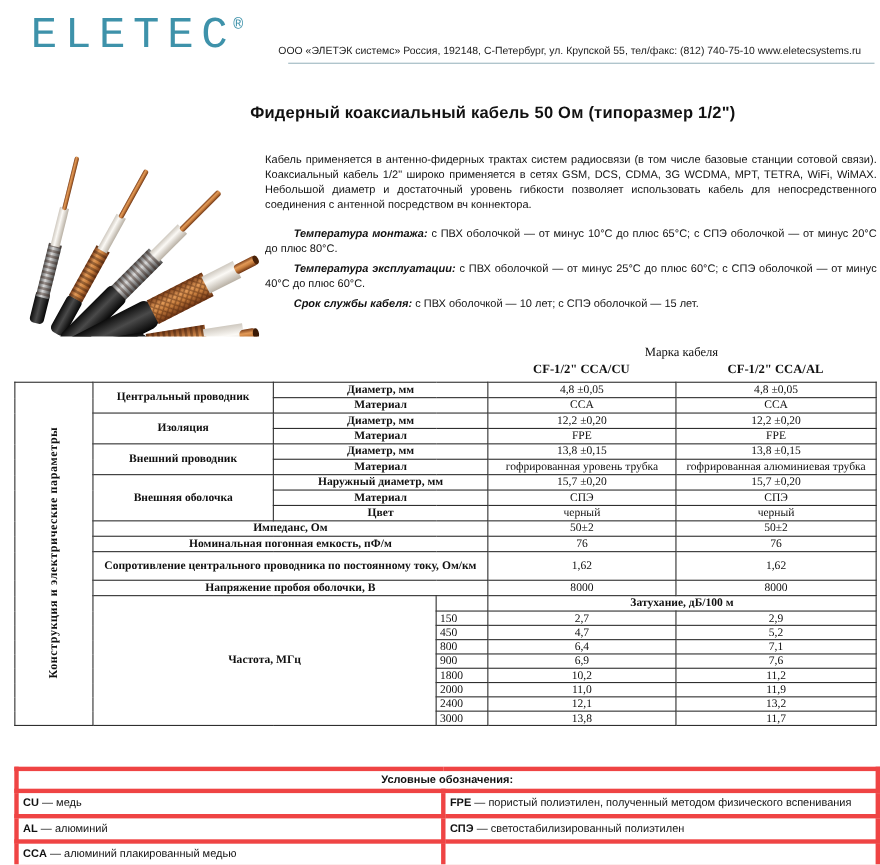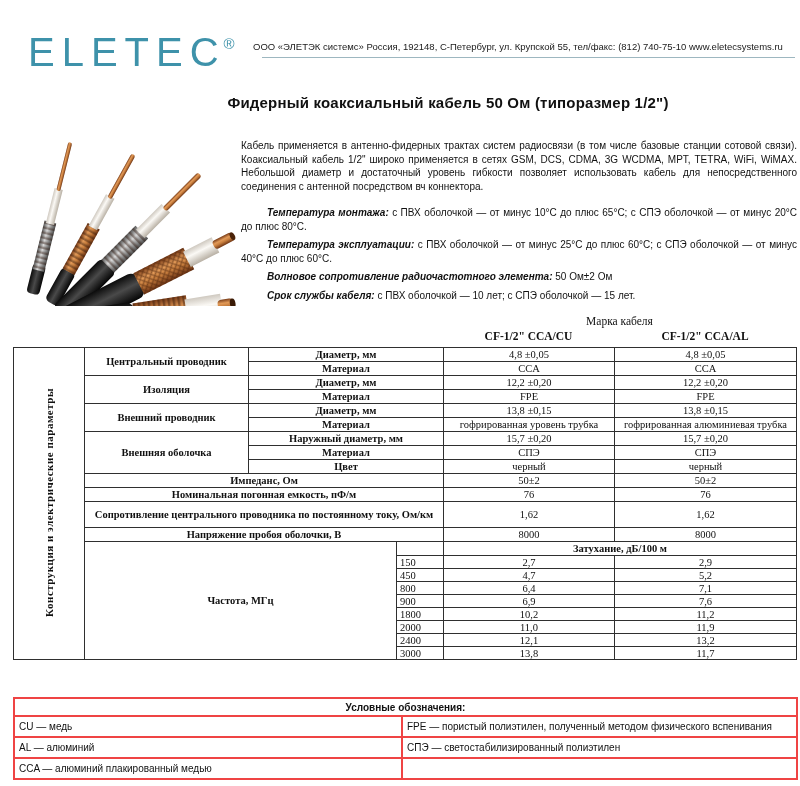--- a/index.html
+++ b/index.html
@@ -1,21 +1,21 @@
 <!DOCTYPE html>
 <html><head>
 <meta charset="utf-8">
 <style>
   html,body{margin:0;padding:0;background:#ffffff;}
   .page{position:relative;width:800px;height:786px;background:#ffffff;overflow:hidden;
         font-family:"Liberation Sans",sans-serif;color:#111;}
 
   
-  .logo{position:absolute;left:28px;top:24px;font-size:40px;line-height:56px;letter-spacing:7px;
-        color:#3e92aa;font-family:Liberation Sans, sans-serif;font-weight:400;}
+  .logo{position:absolute;left:28px;top:12px;font-size:40px;line-height:44px;letter-spacing:7px;
+        color:#3e92aa;font-family:Liberation Mono, monospace;font-weight:400;}
   .logo .reg{font-size:15px;letter-spacing:0;position:relative;top:-17px;left:-2px;}
   .company{position:absolute;left:253px;top:41px;font-size:9.5px;white-space:nowrap;color:#1a1a1a;text-align:center;}
   .hrule{position:absolute;left:262px;top:57px;width:533px;height:1px;background:#9db7c0;}
 
   
   .title{position:absolute;left:0;top:94px;width:100%;text-align:center;
          font-size:15px;font-weight:bold;letter-spacing:.2px;padding-left:48px;}
 
   
   .cables{position:absolute;left:4px;top:120px;}
@@ -45,23 +45,23 @@
   table.spec td.tall{height:25px;}
   table.spec tr.f td{height:12px;}
   table.spec td.freq{text-align:left;padding-left:3px;font-weight:normal;}
   td.side{padding:0;vertical-align:middle;}
   .vtext{writing-mode:vertical-rl;transform:rotate(180deg);display:inline-block;
          font-weight:bold;font-size:11px;letter-spacing:.5px;white-space:nowrap;}
 
   
   table.legend{position:absolute;left:13px;top:697px;width:783px;border-collapse:collapse;
                table-layout:fixed;font-size:10px;color:#111;}
-  table.legend td{border:2px solid #ef4444;padding:2px 4px;height:15px;vertical-align:middle;}
+  table.legend td{border:4px solid #ef4444;padding:2px 4px;height:15px;vertical-align:middle;}
   table.legend td.lt{text-align:center;font-weight:bold;height:12px;}
-  table.legend .abbr{font-weight:normal;}
+  table.legend .abbr{font-weight:bold;}
 </style>
 </head>
 <body>
 
 <div class="page">
 
   <div class="logo"><span>ELETEC</span><span class="reg">®</span></div>
   <div class="company">ООО «ЭЛЕТЭК системс»  Россия, 192148, С-Петербург, ул. Крупской 55, тел/факс: (812) 740-75-10 www.eletecsystems.ru</div>
   <div class="hrule"></div>
 
@@ -133,21 +133,20 @@
       <rect x="142" y="-11.5" width="36" height="23" fill="url(#gWh)"></rect>
       <rect x="174" y="-5.5" width="16" height="11" rx="4" fill="url(#gCu)"></rect>
       <ellipse cx="189" cy="0" rx="2.8" ry="5" fill="#3a1a06"></ellipse>
     </g>
   </svg>
 
   <div class="textcol">
     <p class="intro">Кабель применяется в антенно-фидерных трактах систем радиосвязи (в том числе базовые станции сотовой связи). Коаксиальный кабель 1/2" широко применяется в сетях GSM, DCS, CDMA, 3G WCDMA, MPT, TETRA, WiFi, WiMAX. Небольшой диаметр и достаточный уровень гибкости позволяет использовать кабель для непосредственного соединения с антенной посредством вч коннектора.</p>
     <p><span class="lead">Температура монтажа:</span><span> с ПВХ оболочкой — от минус 10°С до плюс 65°С; с СПЭ оболочкой — от минус 20°С до плюс 80°С.</span></p>
     <p><span class="lead">Температура эксплуатации:</span><span> с ПВХ оболочкой — от минус 25°С до плюс 60°С; с СПЭ оболочкой — от минус 40°С до плюс 60°С.</span></p>
-    <p><span class="lead">Волновое сопротивление радиочастотного элемента:</span><span> 50 Ом±2 Ом</span></p>
     <p><span class="lead">Срок службы кабеля:</span><span> с ПВХ оболочкой — 10 лет; с СПЭ оболочкой — 15 лет.</span></p>
   </div>
 
   <div class="brand">Марка кабеля</div>
   <div class="colheads">
     <div class="ch1">CF-1/2" CCA/CU</div>
     <div class="ch2">CF-1/2" CCA/AL</div>
   </div>
 
   <table class="spec">

